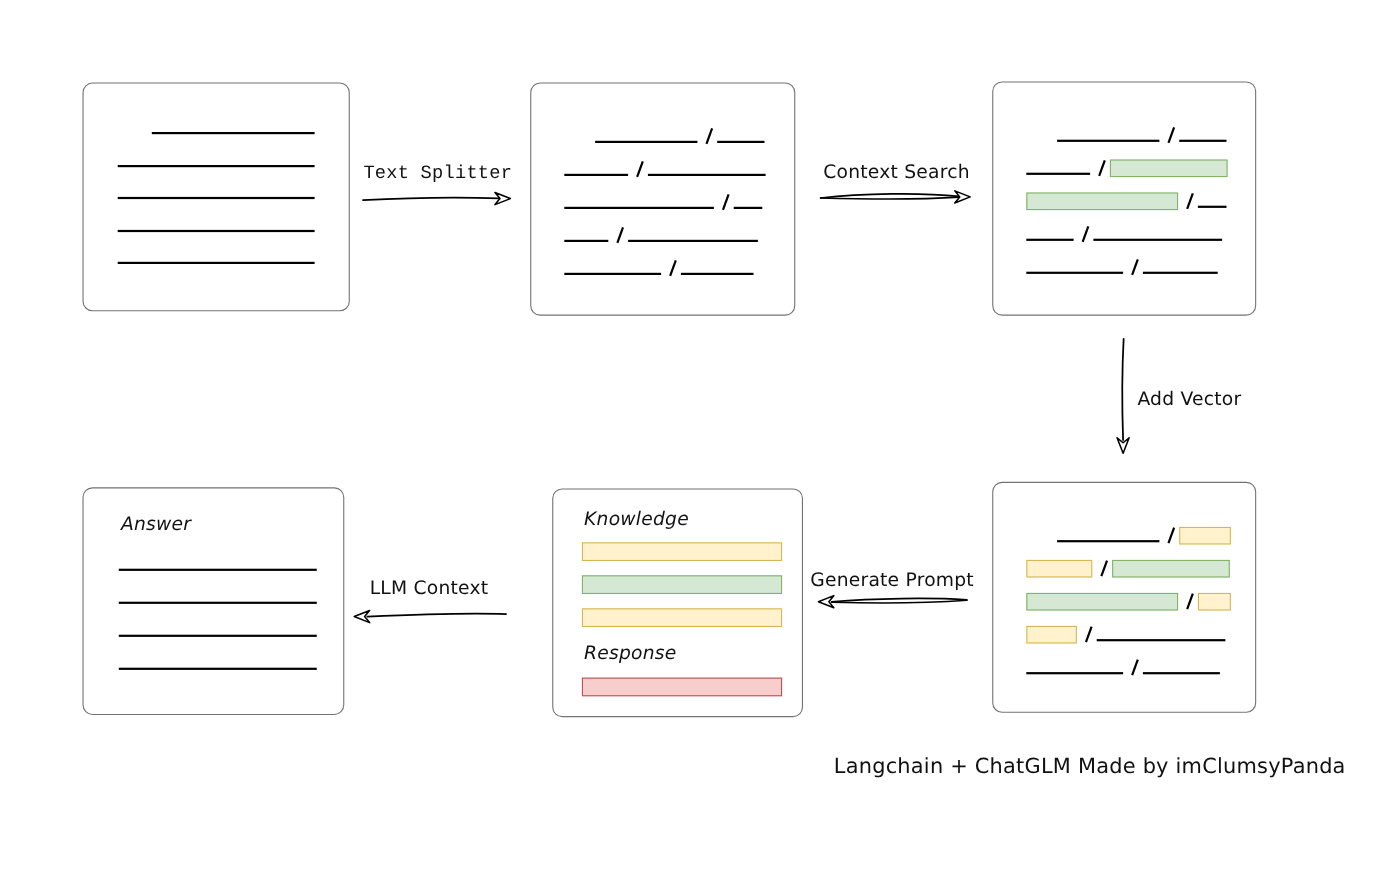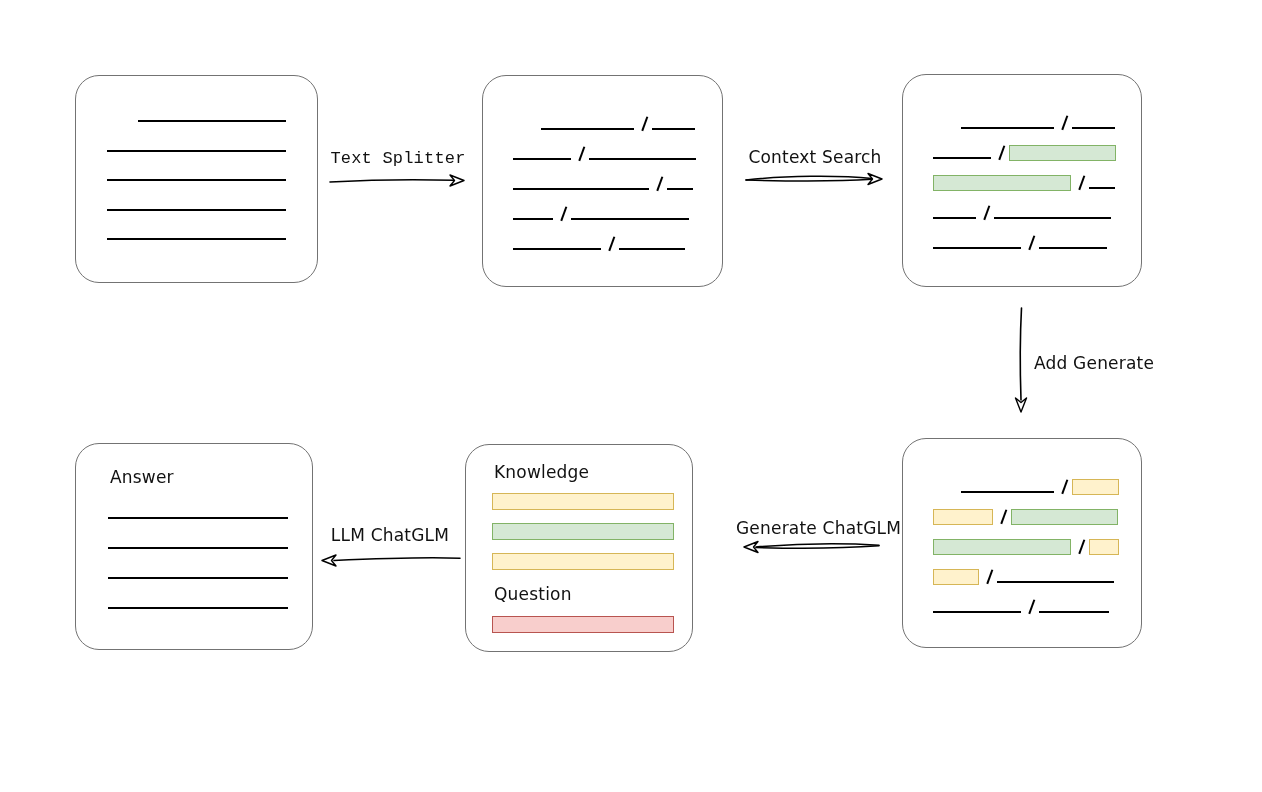--- a/index.html
+++ b/index.html
@@ -14,21 +14,22 @@
     width: 1262px;
     height: 792px;
     background: #ffffff;
   }
 
   
   .node {
     position: absolute;
     background: #ffffff;
     border: 1.4px solid var(--box-border, #737373);
-    border-radius: 24px;
+    border-radius: 9px;
+    font-style: italic;
   }
 
   
   .hline {
     height: 2px;
     background: var(--stroke, #000);
   }
   .doc-lines { position: absolute; left: 31px; top: 44px; right: 26px; }
   .doc-lines .hline { margin-bottom: 27.5px; }
   .answer-lines { position: absolute; left: 32px; top: 73px; right: 26px; }
@@ -212,29 +213,29 @@
           <span class="seg line" style="width: 117px;"></span>
         </div>
         <div class="row">
           <span class="seg line" style="width: 88px;"></span>
           <span class="slash"></span>
           <span class="seg line" style="width: 70px;"></span>
         </div>
       </div>
   </div>
 
-  <div class="node" style="left:465px; top:444px; width:228px; height:208px;">
+  <div class="node" style="left:502px; top:444px; width:228px; height:208px;">
     <div class="prompt-inner">
       <div class="box-title">Knowledge</div>
       <div class="bars">
           <div class="bar yellow"></div>
           <div class="bar green"></div>
           <div class="bar yellow"></div>
         </div>
-      <div class="box-title question-title">Question</div>
+      <div class="box-title question-title">Response</div>
       <div class="bars question-bars">
           <div class="bar red"></div>
         </div>
     </div>
   </div>
 
   <div class="node" style="left:75px; top:443px; width:238px; height:207px;">
     <div class="box-title" style="position:absolute; left:32px; top:22px;">Answer</div>
     <div class="answer-lines">
         <div class="hline" style="width: 180px;"></div>
@@ -250,33 +251,34 @@
     <path d="M122,3 L136,8.5 L122,14 L126.5,8.5 Z" fill="#fff" stroke="#000" stroke-width="1.4" stroke-linejoin="round"></path>
   </svg>
 
   <div class="arrow-label" style="left:744px; top:146px; width:142px;">Context Search</div>
   <svg class="arrow" style="left:744px; top:170px;" width="142" height="18" viewBox="0 0 142 18">
     <path d="M2,10 C40,5.5 95,5 128,8.5" fill="none" stroke="#000" stroke-width="1.5" stroke-linecap="round"></path>
     <path d="M2,10 C40,11 95,11.3 128,9.2" fill="none" stroke="#000" stroke-width="1.5" stroke-linecap="round"></path>
     <path d="M124,3.5 L138,9 L124,14.5 L128.5,9 Z" fill="#fff" stroke="#000" stroke-width="1.4" stroke-linejoin="round"></path>
   </svg>
 
-  <div class="arrow-label" style="left:1034px; top:352px; width:130px; text-align:left;">Add Generate</div>
+  <div class="arrow-label" style="left:1034px; top:352px; width:130px; text-align:left;">Add Vector</div>
   <svg class="arrow" style="left:1012px; top:306px;" width="18" height="110" viewBox="0 0 18 110">
     <path d="M9.5,2 C8,30 8,65 9,94" fill="none" stroke="#000" stroke-width="1.6" stroke-linecap="round"></path>
     <path d="M3.5,92 L9,106 L14.5,92 L9,96.5 Z" fill="#fff" stroke="#000" stroke-width="1.4" stroke-linejoin="round"></path>
   </svg>
 
-  <div class="arrow-label" style="left:736px; top:517px; width:150px;">Generate ChatGLM</div>
+  <div class="arrow-label" style="left:736px; top:517px; width:150px;">Generate Prompt</div>
   <svg class="arrow" style="left:740px; top:538px;" width="142" height="18" viewBox="0 0 142 18">
     <path d="M16,9 C55,5.8 105,5.2 139,7.2" fill="none" stroke="#000" stroke-width="1.5" stroke-linecap="round"></path>
     <path d="M16,9.5 C55,10.6 105,10.2 139,7.7" fill="none" stroke="#000" stroke-width="1.5" stroke-linecap="round"></path>
     <path d="M18,3.5 L4,9 L18,14.5 L13.5,9 Z" fill="#fff" stroke="#000" stroke-width="1.4" stroke-linejoin="round"></path>
   </svg>
 
-  <div class="arrow-label" style="left:322px; top:524px; width:136px;">LLM ChatGLM</div>
+  <div class="arrow-label" style="left:322px; top:524px; width:136px;">LLM Context</div>
   <svg class="arrow" style="left:318px; top:551px;" width="144" height="18" viewBox="0 0 144 18">
     <path d="M16,9.5 C60,7.5 115,6.2 142,7.2" fill="none" stroke="#000" stroke-width="1.6" stroke-linecap="round"></path>
     <path d="M18,4 L4,9.5 L18,15 L13.5,9.5 Z" fill="#fff" stroke="#000" stroke-width="1.4" stroke-linejoin="round"></path>
   </svg>
 
+  <div class="caption" style="left:758px; top:686px; width:444px;">Langchain + ChatGLM Made by imClumsyPanda</div>
 
 </div>
 
 </body></html>

